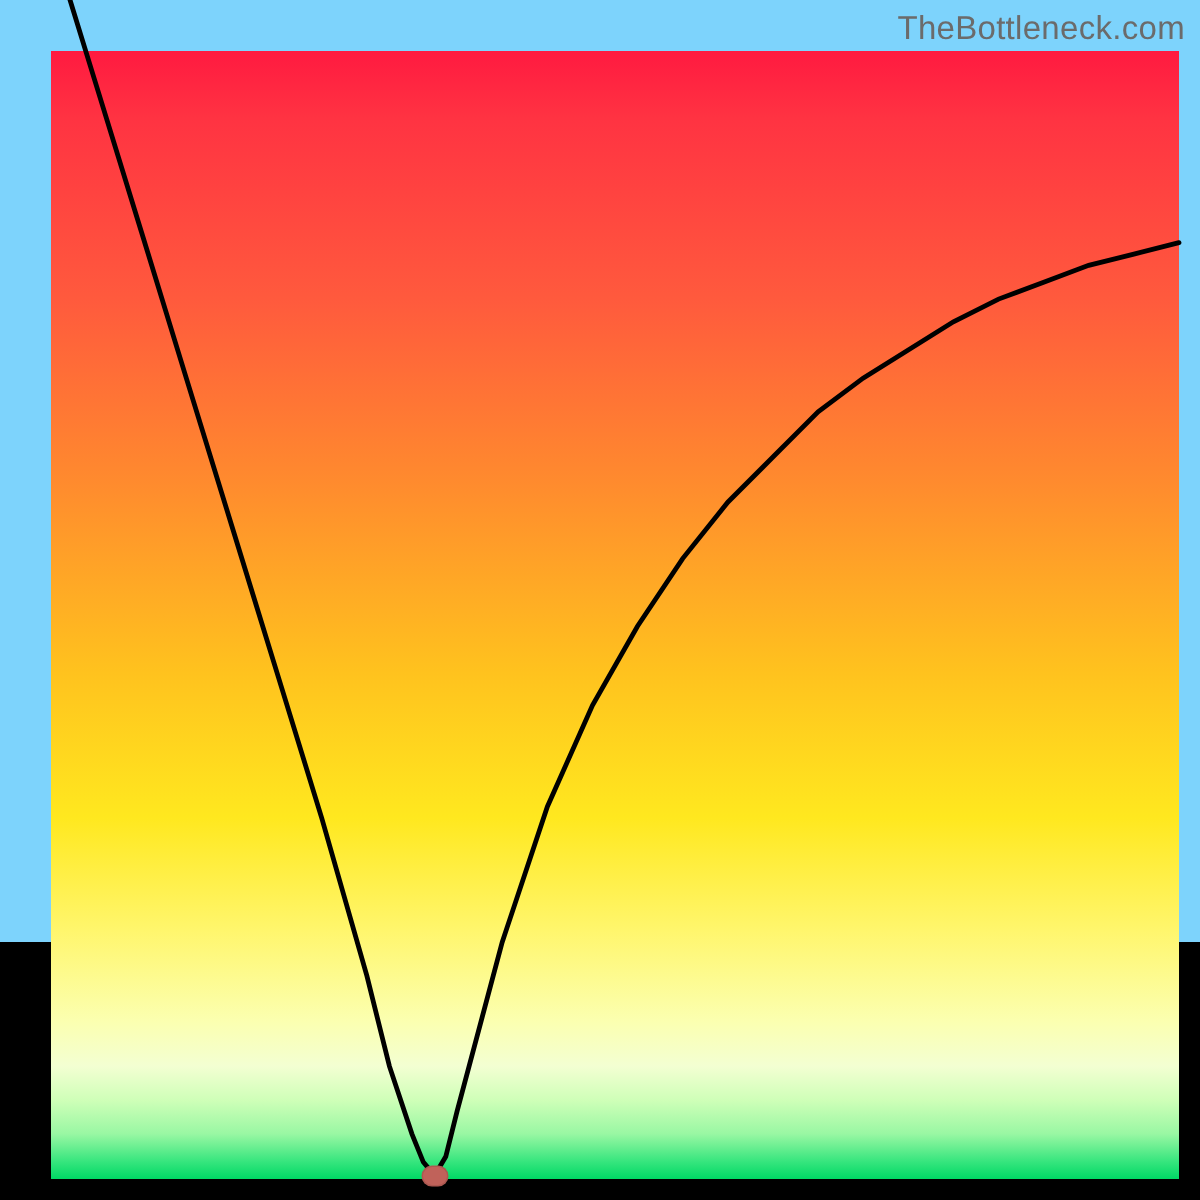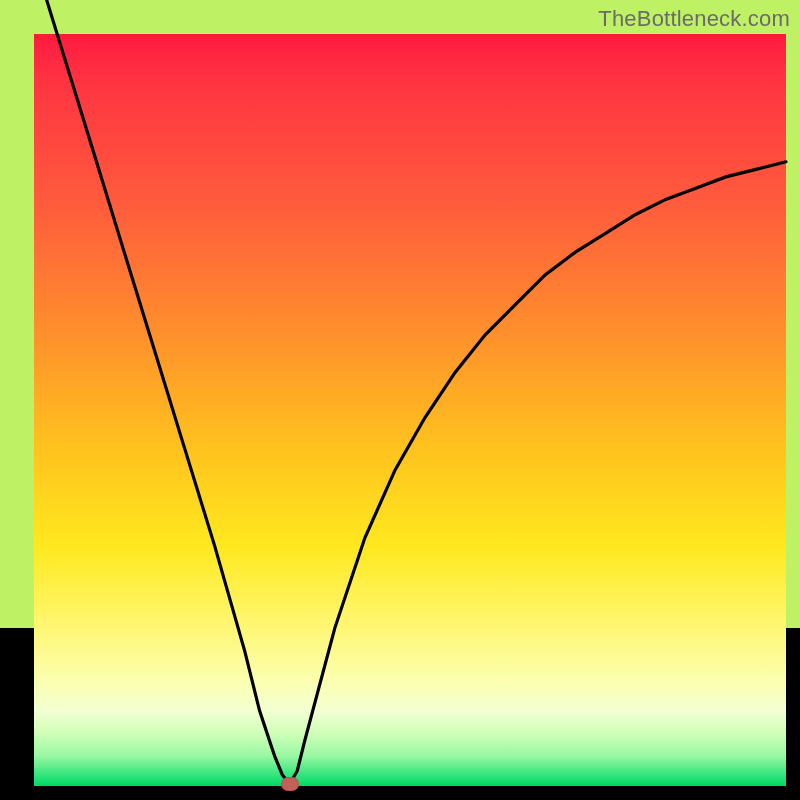--- a/index.html
+++ b/index.html
@@ -8,21 +8,21 @@
     width: 800px;
     height: 800px;
     background: #000;
     font-family: Arial, Helvetica, sans-serif;
     overflow: hidden;
   }
   .frame {
     position: relative;
     width: 800px;
     height: 628px;
-    background: #bef264;
+    background: #7dd3fc;
   }
   .plot-area {
     position: absolute;
     left: 34px;
     top: 34px;
     width: 752px;
     height: 752px;
     
     background: linear-gradient(
       to bottom,

